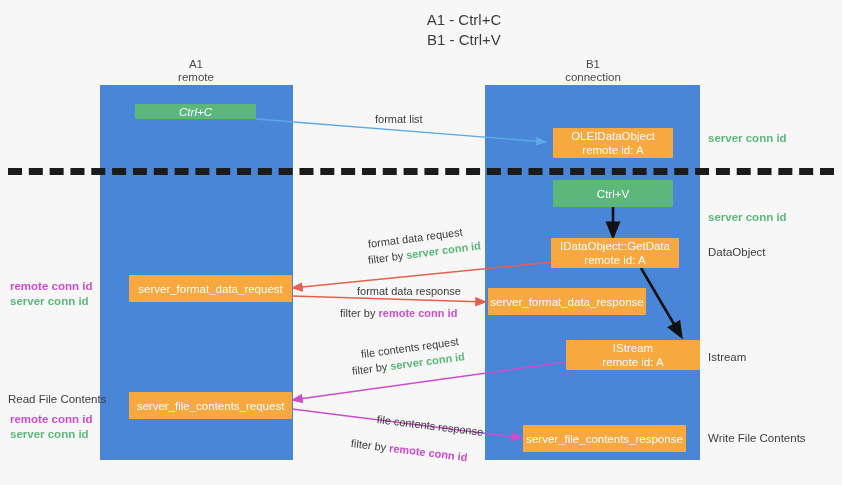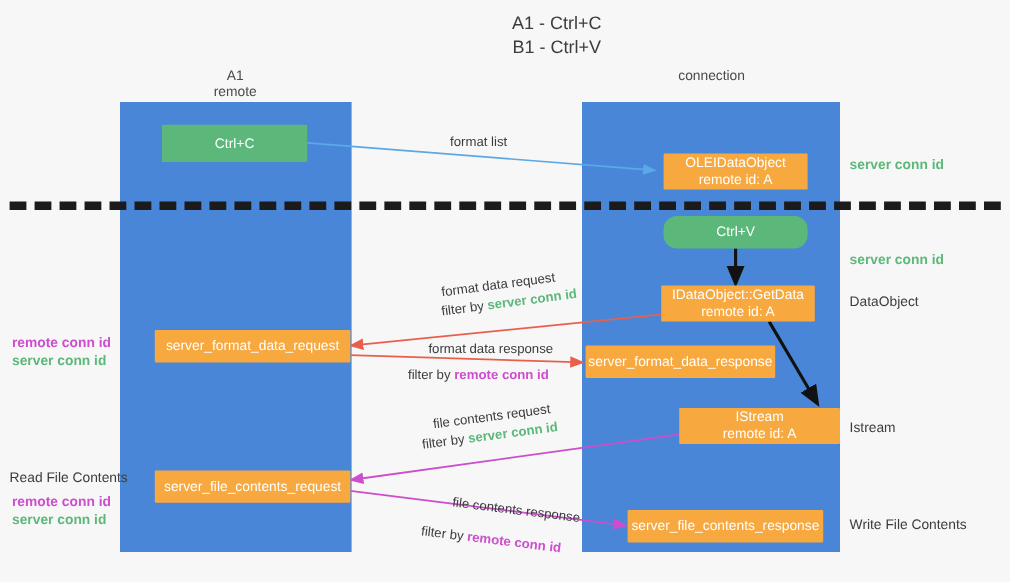--- a/index.html
+++ b/index.html
@@ -115,20 +115,21 @@
   <div id="title">
     <div>A1 - Ctrl+C</div>
     <div>B1 - Ctrl+V</div>
   </div>
 
   <div class="col-head" style="left:116px; top:58px;">
     <div>A1</div>
     <div>remote</div>
   </div>
   <div class="col-head" style="left:513px; top:58px;">
+    <div>B1</div>
     <div>connection</div>
   </div>
 
   <div class="lane" id="lane-a1"></div>
   <div class="lane" id="lane-b1"></div>
 
   <svg class="layer">
     <defs>
       <marker id="ah-blue" markerWidth="9" markerHeight="9" refX="7.2" refY="3.2" orient="auto">
         <path d="M0,0 L8,3.2 L0,6.4 z" fill="#5aa9e6"></path>
@@ -154,38 +155,38 @@
 
     <line x1="292" y1="296" x2="486" y2="302" stroke="#e8604c" stroke-width="1.5" marker-end="url(#ah-red)"></line>
 
     <line x1="566" y1="362" x2="292" y2="400" stroke="#cc4ecc" stroke-width="1.5" marker-end="url(#ah-magenta)"></line>
 
     <line x1="292" y1="409" x2="522" y2="438" stroke="#cc4ecc" stroke-width="1.5" marker-end="url(#ah-magenta)"></line>
   </svg>
 
   <div id="divider"></div>
 
-  <div class="box green" style="left:135px; top:104px; width:121px; height:31px;">
+  <div class="box green" style="left:135px; top:104px; width:121px; height:15px;font-style:italic;">
     <div>Ctrl+C</div>
   </div>
 
   <div class="box orange" style="left:129px; top:275px; width:163px; height:27px;">
     <div>server_format_data_request</div>
   </div>
 
   <div class="box orange" style="left:129px; top:392px; width:163px; height:27px;">
     <div>server_file_contents_request</div>
   </div>
 
   <div class="box orange" style="left:553px; top:128px; width:120px; height:30px;text-align:right;">
     <div>OLEIDataObject</div>
     <div>remote id: A</div>
   </div>
 
-  <div class="box green" style="left:553px; top:180px; width:120px; height:27px;border-radius:11px;">
+  <div class="box green" style="left:553px; top:180px; width:120px; height:27px;">
     <div>Ctrl+V</div>
   </div>
 
   <div class="box orange" style="left:551px; top:238px; width:128px; height:30px;">
     <div>IDataObject::GetData</div>
     <div>remote id: A</div>
   </div>
 
   <div class="box orange" style="left:566px; top:340px; width:134px; height:30px;">
     <div>IStream</div>

